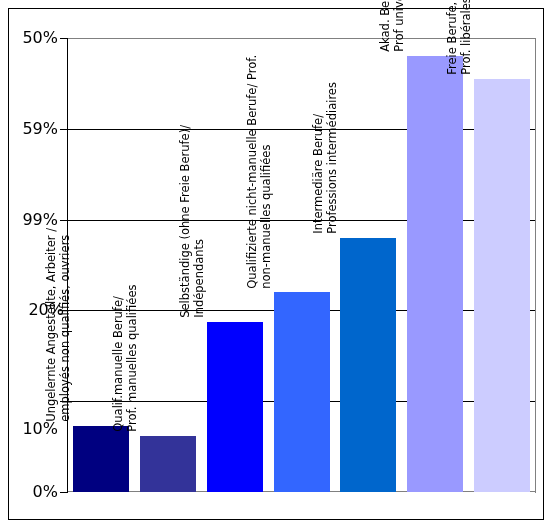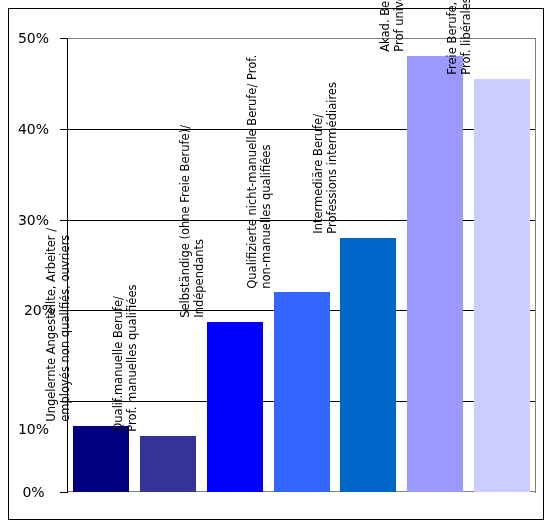--- a/index.html
+++ b/index.html
@@ -61,22 +61,22 @@
     position: absolute;
     left: 51px;
     width: 8px;
     height: 1px;
     background: #000000;
   }
   .ytick-label {
     position: absolute;
     right: 0;
     width: 46px;
-    text-align: center;
-    font-size: 14px;
+    text-align: right;
+    font-size: 16px;
     color: #000000;
     line-height: 1;
     transform: translateY(-50%);
     letter-spacing: 0px;
   }
   #bars {
     position: absolute;
     left: 0; top: 0; right: 0; bottom: 0;
   }
   .bar-slot {
@@ -193,20 +193,20 @@
   <div id="y-axis"></div>
   <div id="x-axis-right"></div>
   <div id="yaxis-labels">
       <div class="tick" style="top: 483px;"></div>
       <div class="ytick-label" style="top: 483px; left: 0px; width: 49px;">0%</div>
       <div class="tick" style="top: 392.2px;"></div>
       <div class="ytick-label" style="top: 392.2px; left: 0px; width: 49px; margin-top: 28px;">10%</div>
       <div class="tick" style="top: 301.4px;"></div>
       <div class="ytick-label" style="top: 301.4px; left: 6px; width: 49px;">20%</div>
       <div class="tick" style="top: 210.6px;"></div>
-      <div class="ytick-label" style="top: 210.6px; left: 0px; width: 49px;">30%</div>
+      <div class="ytick-label" style="top: 210.6px; left: 0px; width: 49px;">99%</div>
       <div class="tick" style="top: 119.8px;"></div>
-      <div class="ytick-label" style="top: 119.8px; left: 0px; width: 49px;">40%</div>
+      <div class="ytick-label" style="top: 119.8px; left: 0px; width: 49px;">59%</div>
       <div class="tick" style="top: 29px;"></div>
       <div class="ytick-label" style="top: 29px; left: 0px; width: 49px;">50%</div>
     </div>
 
 </div>
 
 </body></html>

